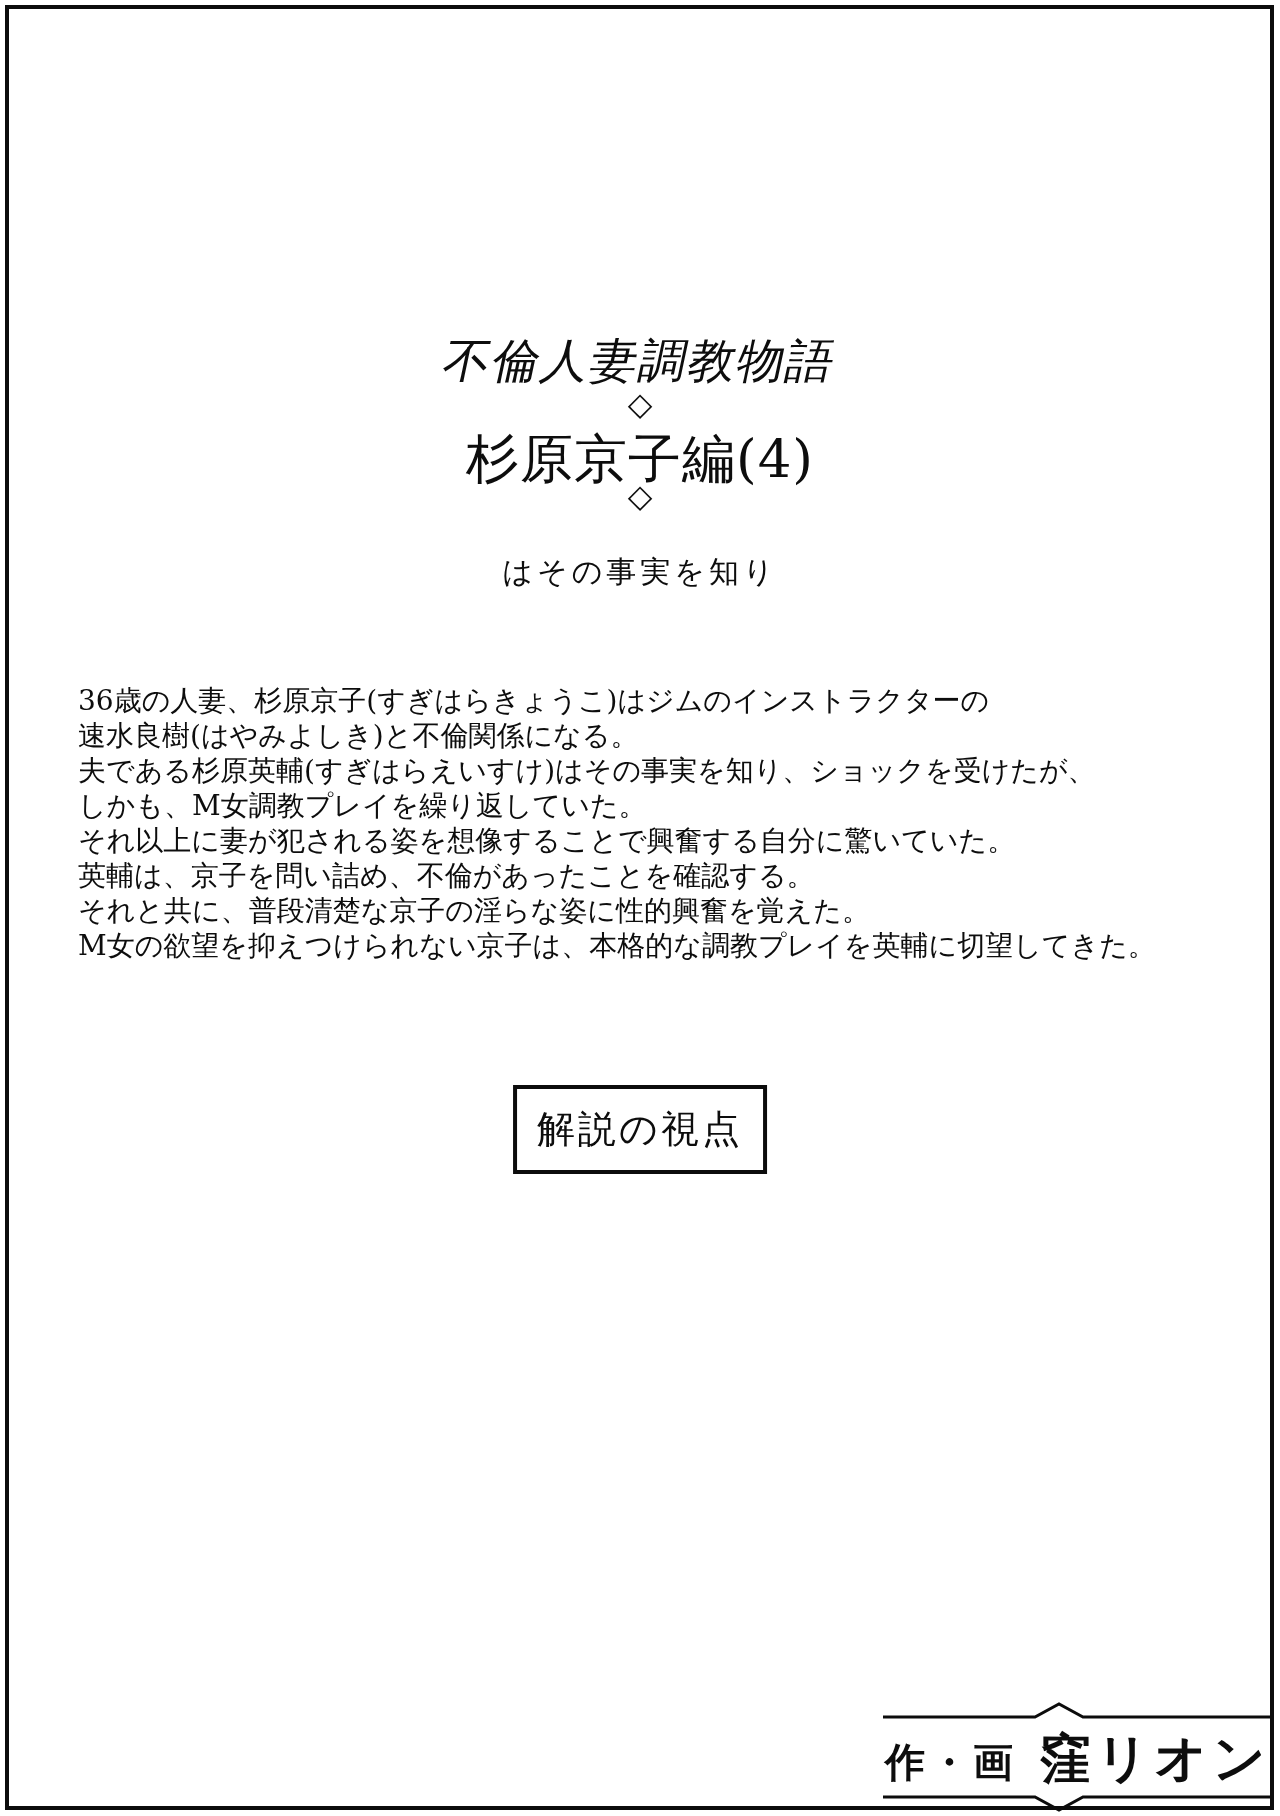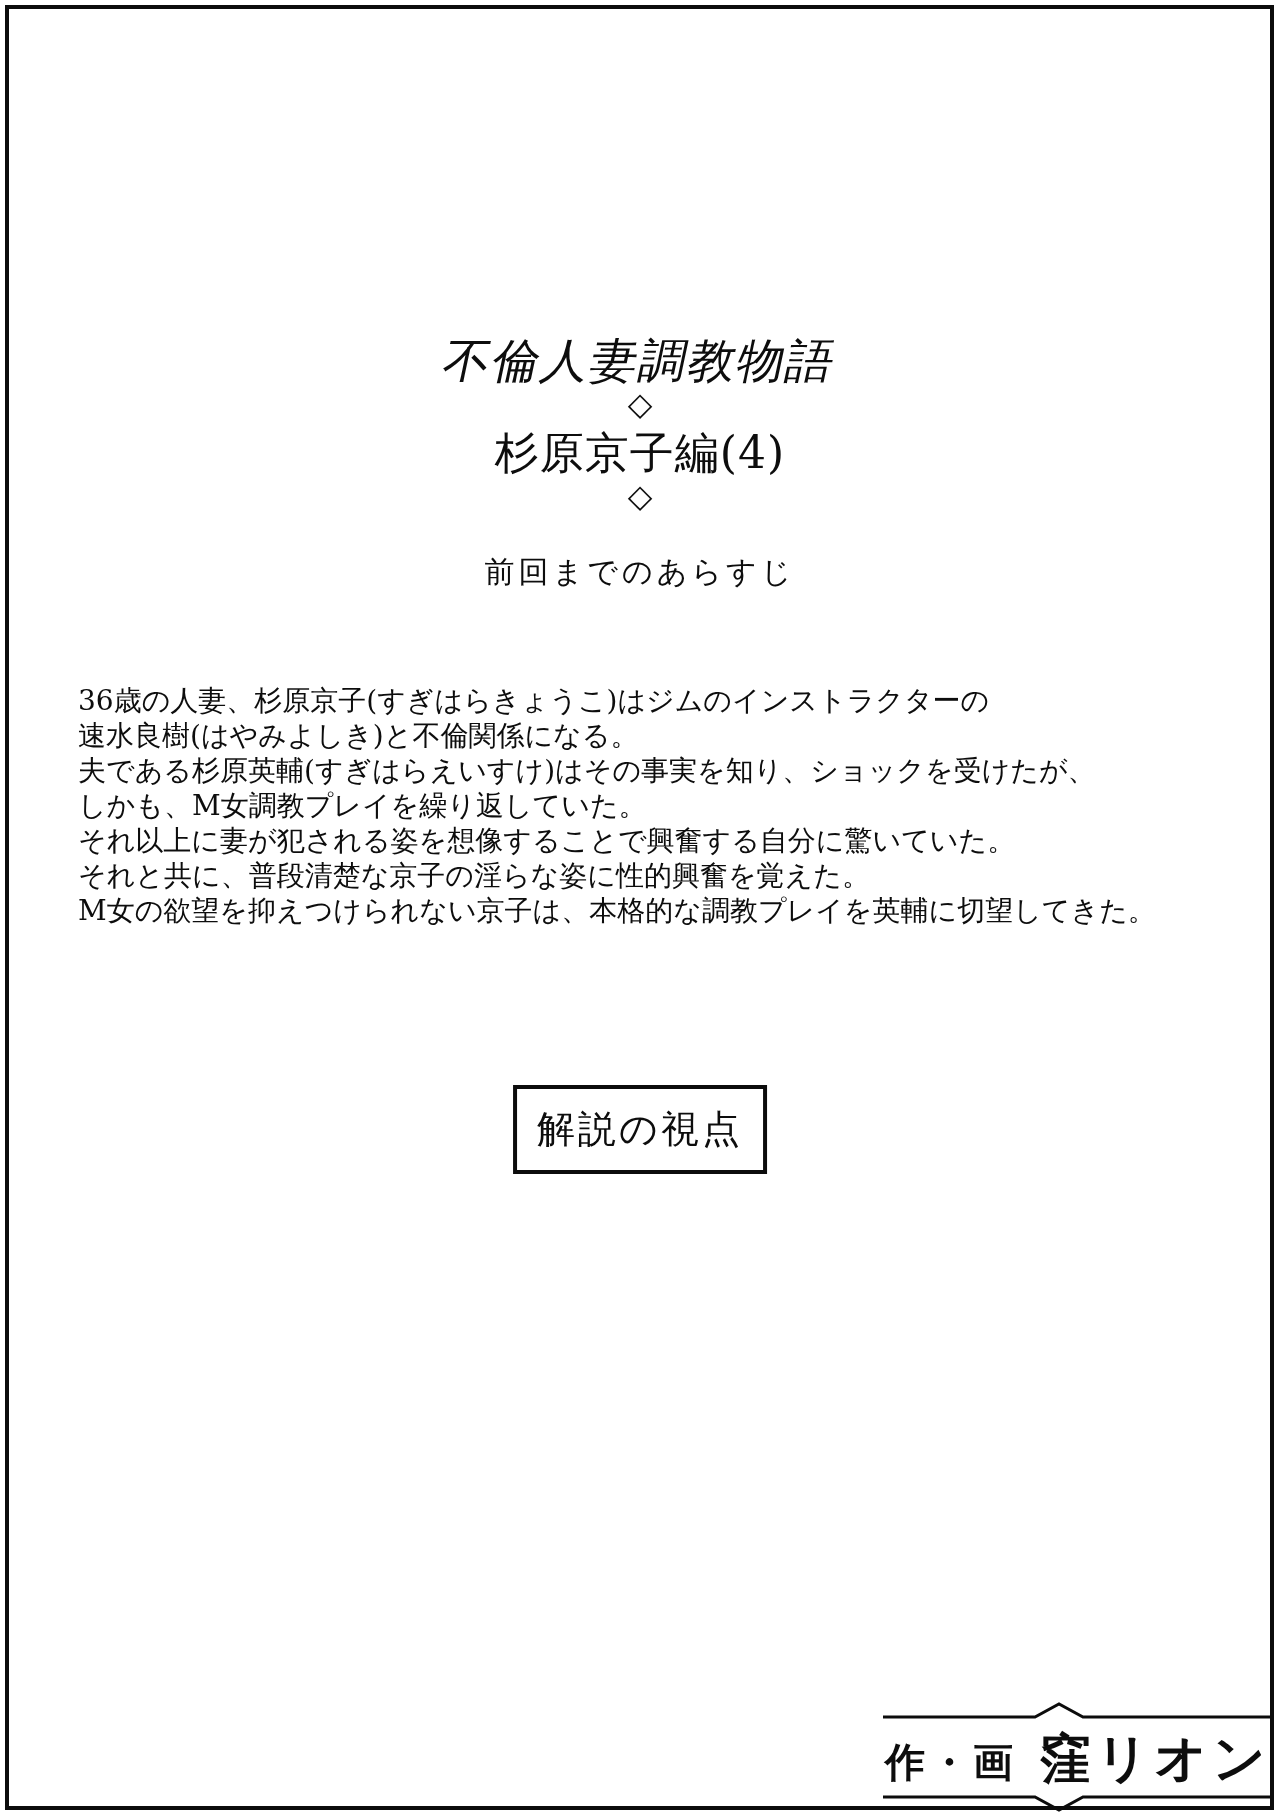--- a/index.html
+++ b/index.html
@@ -36,21 +36,21 @@
     transform: skewX(-12deg);
   }
   .diamond {
     font-size: 32px;
     line-height: 32px;
   }
   .diamond-1 { top: 388px; }
   .diamond-2 { top: 480px; }
   .chapter-title {
     top: 424px;
-    font-size: 44px;
+    font-size: 53px;
     letter-spacing: 1px;
   }
   .synopsis-heading {
     top: 552px;
     font-size: 30px;
     letter-spacing: 4px;
   }
   .synopsis {
     position: absolute;
     left: 78px;
@@ -113,28 +113,29 @@
   <div class="page-border"></div>
 
   <div class="centered page-title">不倫人妻調教物語</div>
 
   <div class="centered diamond diamond-1">◇</div>
 
   <div class="centered chapter-title">杉原京子編(4)</div>
 
   <div class="centered diamond diamond-2">◇</div>
 
-  <div class="centered synopsis-heading">前回までのあらすじ</div>
+  <div class="centered synopsis-heading">はその事実を知り</div>
 
   <div class="synopsis">
     <div>36歳の人妻、杉原京子(すぎはらきょうこ)はジムのインストラクターの</div>
     <div>速水良樹(はやみよしき)と不倫関係になる。</div>
     <div>夫である杉原英輔(すぎはらえいすけ)はその事実を知り、ショックを受けたが、</div>
     <div>しかも、M女調教プレイを繰り返していた。</div>
     <div>それ以上に妻が犯される姿を想像することで興奮する自分に驚いていた。</div>
+    <div>英輔は、京子を問い詰め、不倫があったことを確認する。</div>
     <div>それと共に、普段清楚な京子の淫らな姿に性的興奮を覚えた。</div>
     <div>M女の欲望を抑えつけられない京子は、本格的な調教プレイを英輔に切望してきた。</div>
   </div>
 
   <div class="commentary-box">
     <div class="commentary-box-label">解説の視点</div>
   </div>
 
   <div class="credit-block">
     <svg class="credit-frame" width="388" height="114" viewBox="0 0 388 114">

